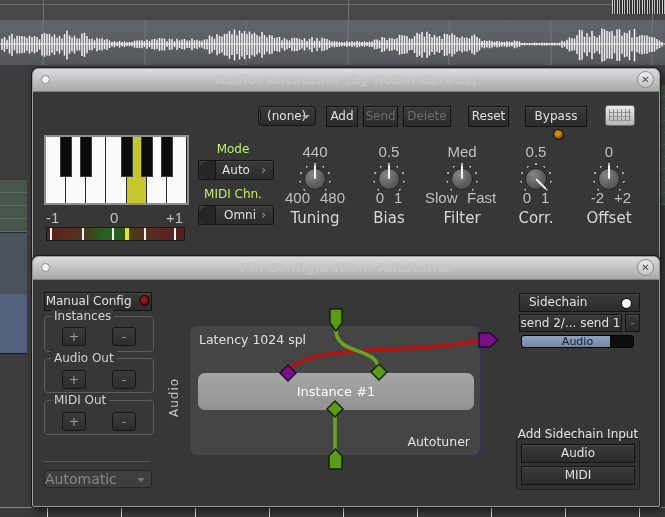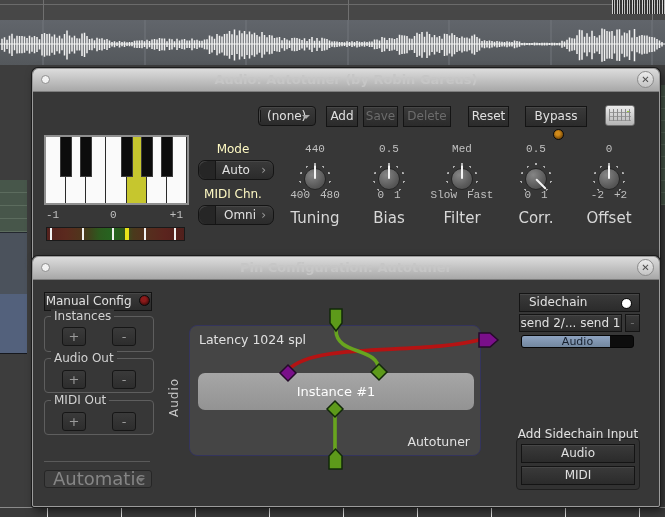--- a/index.html
+++ b/index.html
@@ -35,22 +35,22 @@
           background:#f2f2f2;border:1px solid #8d8d8d;box-sizing:border-box;}
   .winclose{position:absolute;right:5px;top:2px;width:17px;height:17px;border-radius:50%;
             background:linear-gradient(#ececec,#c4c4c4);border:1px solid #8a8a8a;box-sizing:border-box;
             color:#4c4c4c;font-size:10px;font-weight:bold;text-align:center;line-height:15px;cursor:default;}
 
   
   .btn{position:absolute;box-sizing:border-box;background:linear-gradient(#3a3a3a,#2b2b2b);
        border:1px solid #141414;border-radius:0;color:#e0e0e0;font-size:12px;text-align:center;
        box-shadow:inset 0 1px 0 rgba(255,255,255,.07);line-height:19px;height:21px;}
   .btn.dis{color:#6c6c6c;}
-  .lbl{position:absolute;color:#fef9c3;font-size:12px;}
-  .mono{font-family:Liberation Mono, monospace;font-size:11px;color:#c0c0c0;}
+  .lbl{position:absolute;color:#bef264;font-size:12px;}
+  .mono{font-family:Liberation Sans, sans-serif;font-size:15px;color:#c0c0c0;}
   .led{display:inline-block;width:9px;height:9px;border-radius:50%;border:1px solid #0a0a0a;box-sizing:content-box;}
   .led-amber{background:radial-gradient(circle at 42% 38%,#d08a1a 0 25%,#7c4c08 70%,#39230a);}
   .led-red{background:radial-gradient(circle at 42% 38%,#8c1a1a 0 30%,#3c0a0a 80%);}
   .led-white{background:radial-gradient(circle at 42% 38%,#ffffff 0 55%,#b8b8b8);}
 
   .frame{position:absolute;box-sizing:border-box;border:1px solid #5e5e5e;border-radius:4px;}
   .frame-label{position:absolute;top:-8px;left:6px;background:#373737;padding:0 3px;color:#d2d2d2;font-size:12px;}
   .pm{position:absolute;width:24px;height:19px;background:linear-gradient(#3a3a3a,#2d2d2d);
       border:1px solid #161616;border-radius:3px;color:#9a9a9a;font-size:13px;text-align:center;line-height:17px;box-sizing:border-box;}
 
@@ -70,21 +70,21 @@
         border-top:none;box-sizing:border-box;}
 
   .meter-row{position:absolute;width:137px;height:12px;}
   .meter-bar{position:absolute;width:137px;height:12px;border:1px solid #191919;box-sizing:content-box;
      background:linear-gradient(90deg,#54211d 0%,#5b2a1e 14%,#50351c 25%,#3f431c 31%,#2d5a1e 38%,
                 #256520 48%,#2d5a1e 55%,#4a3a1c 63%,#55301e 73%,#5b241e 86%,#50201c 100%);}
   .mtick{position:absolute;top:0;width:2px;height:12px;background:#f2f2f2;}
   .mcursor{position:absolute;top:0;width:4px;height:12px;background:#e8e31a;}
 
   .ddl{position:absolute;box-sizing:border-box;background:linear-gradient(#3a3a3a,#2b2b2b);
-       border:1px solid #141414;border-radius:7px;color:#e0e0e0;font-size:12px;height:20px;line-height:18px;text-align:center;
+       border:1px solid #141414;border-radius:2px;color:#e0e0e0;font-size:12px;height:20px;line-height:18px;text-align:center;
        box-shadow:inset 0 1px 0 rgba(255,255,255,.07);}
   .ddl .chev{position:absolute;right:7px;top:0;color:#9a9a9a;font-size:12px;}
   .ddl:before{content:"";position:absolute;left:0;top:0;bottom:0;width:16px;border-radius:9px 0 0 9px;
        background:#262626;border-right:1px solid #161616;}
   .preset{padding-right:16px;text-align:left;padding-left:8px;}
   .preset:after{content:"";position:absolute;right:5px;top:8px;border:4px solid transparent;border-top-color:#a8a8a8;}
   .preset:before{content:"";position:absolute;right:15px;top:3px;bottom:3px;width:1px;background:#4a4a4a;}
 
   .knobcol{position:absolute;width:74px;height:96px;}
   .knob-value{position:absolute;left:0;right:0;top:0;text-align:center;}
@@ -105,21 +105,21 @@
   .pointer{position:absolute;left:21px;top:8px;width:2px;height:14px;background:#f4f4f4;
            transform-origin:50% 100%;border-radius:1px;}
   .pointer.rot135{transform:rotate(135deg);}
   .knob-min{position:absolute;left:0px;top:46px;width:32px;text-align:right;}
   .knob-max{position:absolute;right:0px;top:46px;width:32px;text-align:left;}
   .knob-name{position:absolute;left:0;right:0;top:66px;text-align:center;font-size:15px;color:#d8d8d8;}
 
   
   .sep{position:absolute;height:1px;background:#5a5a5a;}
   .autodd{position:absolute;box-sizing:border-box;background:#3e3e3e;border:1px solid #262626;border-radius:3px;
-          color:#858585;font-size:18px;height:18px;line-height:16px;padding-left:8px;text-align:left;}
+          color:#858585;font-size:14px;height:18px;line-height:16px;padding-left:0;text-align:left;}
   .autodd:after{content:"";position:absolute;right:6px;top:7px;border:4px solid transparent;border-top-color:#777;}
   .vlabel{position:absolute;writing-mode:vertical-rl;transform:rotate(180deg);
           color:#c8c8c8;font-size:12px;letter-spacing:1px;}
   .matrix{position:absolute;background:#454545;border:1px solid #34345c;border-radius:8px;box-sizing:border-box;padding-left:29px;}
   .mx-latency{position:absolute;left:9px;top:6px;color:#e0e0e0;font-size:12.5px;}
   .mx-plugin{position:absolute;right:10px;bottom:6px;color:#e0e0e0;font-size:12.5px;}
   .instbox{position:absolute;left:8px;top:47px;width:276px;height:37px;border-radius:7px;
            background:linear-gradient(#a6a6a6,#939393);color:#fdfdfd;font-size:13px;
            text-align:center;line-height:37px;}
   .cables{position:absolute;pointer-events:none;}
@@ -174,21 +174,21 @@
 
   <div class="win" style="left:32px;top:68px;width:626px;height:190px;">
     <div class="titlebar">
       <span class="windot"></span>
       <span class="wintitle">Audio: Autotuner (by Robin Gareus)</span>
       <span class="winclose">✕</span>
     </div>
 
     <div class="btn preset ddl" style="left:225px;top:37px;width:58px;border-radius:4px;"><span>(none)</span></div>
     <div class="btn" style="left:293px;top:37px;width:32px;">Add</div>
-    <div class="btn dis" style="left:330px;top:37px;width:35px;">Save</div>
+    <div class="btn dis" style="left:330px;top:37px;width:35px;">Send</div>
     <div class="btn dis" style="left:370px;top:37px;width:48px;">Delete</div>
     <div class="btn" style="left:435px;top:37px;width:41px;">Reset</div>
     <div class="btn" style="left:492px;top:37px;width:62px;">
       <span>Bypass</span>
       <span class="led led-amber" style="margin-left:4px;vertical-align:-1px;"></span>
     </div>
     <div class="kbdicon" style="left:572px;top:36px;"></div>
 
     <div class="piano" style="left:11px;top:66px;width:145px;height:70px;">
       <div class="wkey"></div>

